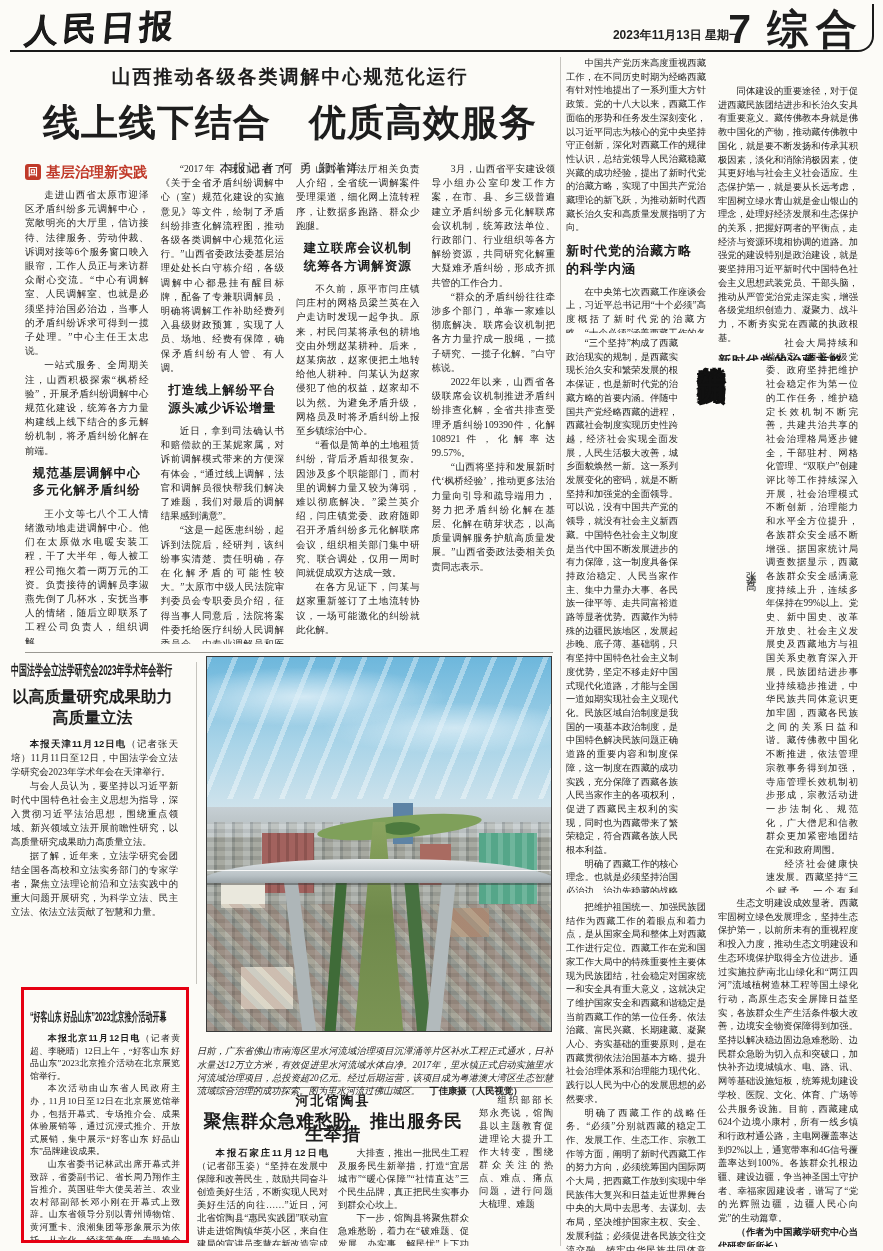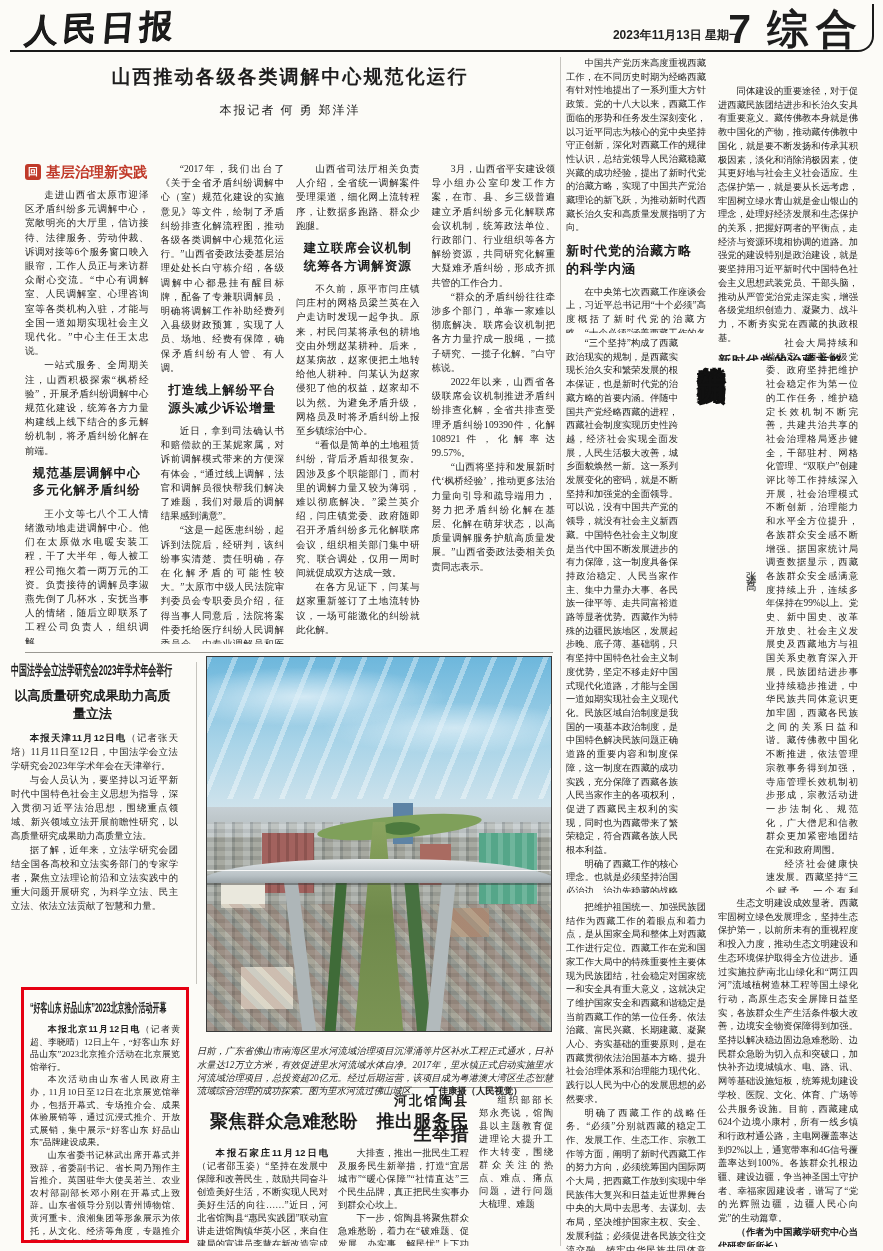--- a/index.html
+++ b/index.html
@@ -42,27 +42,27 @@
 
   
   .vrule-main{position:absolute;left:560px;top:57px;width:1px;height:1189px;background:#c6c4be;}
   .vrule-left{position:absolute;left:196px;top:662px;width:1px;height:322px;background:#c6c4be;}
   .hrule1{position:absolute;left:25px;top:652px;width:528px;height:1px;background:#9a9892;}
   .hrule2{position:absolute;left:197px;top:1087px;width:356px;height:1px;background:#9a9892;}
 
   
   .fx{position:absolute;left:11px;top:661px;width:167px;height:323px;overflow:hidden;}
   .fx-head{font-size:14.5px;font-weight:bold;font-family:"Liberation Sans","DejaVu Sans",sans-serif;}
-  .fx-sub{font-size:13px;font-weight:bold;text-align:center;margin:7px 4px 8px 0;
+  .fx-sub{font-size:16px;font-weight:bold;text-align:center;margin:7px 4px 8px 0;
           font-family:"Liberation Sans","DejaVu Sans",sans-serif;}
   .fx-body{font-size:9.4px;line-height:14px;}
 
   
   .hk{position:absolute;left:21px;top:987px;width:168px;height:256px;border:3px solid #e60012;
-      padding:8px 6px;box-sizing:border-box;background:#fcfbf7;overflow:hidden;}
+      padding:17px 6px;box-sizing:border-box;background:#fcfbf7;overflow:hidden;}
   .hk-head{font-size:12.5px;font-weight:bold;font-family:"Liberation Sans","DejaVu Sans",sans-serif;}
   .hk-body{font-size:8.9px;line-height:12.6px;margin-top:6px;}
 
   
   .photo{position:absolute;left:206px;top:656px;width:344px;height:374px;border:1px solid #3a3a3a;
          background:#cfe0ea;overflow:hidden;}
   .photo *{position:absolute;}
   .ph-sky{left:0;top:0;width:100%;height:42%;background:linear-gradient(180deg,#6db7dc,#a9d4e8 55%,#d2e4ec);}
   .ph-clouds{left:0;top:0;width:100%;height:38%;opacity:.75;background:
      radial-gradient(60% 30% at 28% 28%,rgba(255,255,255,.85),transparent 70%),
@@ -95,21 +95,21 @@
   .ph-bridge::after{content:"";position:absolute;left:0;top:46%;width:100%;height:1px;background:rgba(255,255,255,.85);}
 
   .caption{position:absolute;left:197px;top:1036px;width:356px;font-size:9.3px;line-height:13.2px;
            text-align:justify;font-style:italic;}
   .caption .credit{font-style:normal;font-weight:bold;font-family:"Liberation Sans","DejaVu Sans",sans-serif;}
 
   
   .gt{position:absolute;left:197px;top:1094px;width:356px;height:152px;display:grid;
       grid-template-columns:1fr 1fr 74px;grid-template-rows:auto 1fr;column-gap:10px;
       font-size:9.3px;line-height:13px;overflow:hidden;}
-  .gt-headwrap{grid-column:1/3;grid-row:1;text-align:right;padding-bottom:6px;}
+  .gt-headwrap{grid-column:1/3;grid-row:1;text-align:center;padding-bottom:6px;}
   .gt-kicker{font-size:13px;font-weight:bold;letter-spacing:2px;font-family:"Liberation Sans","DejaVu Sans",sans-serif;}
   .gt-head{font-size:18px;font-weight:bold;letter-spacing:0.5px;margin-top:8px;font-family:"Liberation Sans","DejaVu Sans",sans-serif;}
   .gt-col1{grid-column:1;grid-row:2;} .gt-col2{grid-column:2;grid-row:2;}
   .gt-side{grid-column:3;grid-row:1/3;}
 
   
   .tb{position:absolute;left:566px;top:57px;width:292px;height:1190px;font-size:9.3px;line-height:13.7px;}
   .tb .blk{position:absolute;overflow:hidden;text-align:justify;}
   .tb-topA{left:0;top:0;width:140px;height:276px;}
   .tb-topB{left:152px;top:0;width:140px;height:276px;margin-top:28px;}
@@ -137,29 +137,30 @@
     <span class="m-sec sans">综合</span>
   </div>
 
   <div class="vrule-main"></div>
   <div class="vrule-left"></div>
   <div class="hrule1"></div>
   <div class="hrule2"></div>
 
   <div class="main-art">
     <div class="ma-kicker sans">山西推动各级各类调解中心规范化运行</div>
+    <div class="ma-head sans">线上线下结合　优质高效服务</div>
     <div class="ma-byline">本报记者 何 勇 郑洋洋</div>
     <div class="ma-cols">
       <div class="ma-col jcol">
         <div class="badge-row">
           <span class="badge-icon">回</span>
           <span>基层治理新实践</span>
         </div>
         <div>
-            <p class="seg-p">走进山西省太原市迎泽区矛盾纠纷多元调解中心，宽敞明亮的大厅里，信访接待、法律服务、劳动仲裁、诉调对接等6个服务窗口映入眼帘，工作人员正与来访群众耐心交流。“中心有调解室、人民调解室、心理咨询室等各类机构入驻，才能与全国一道如期实现社会主义现代化。”中心主任王太忠说。</p>
+            <p class="seg-p">走进山西省太原市迎泽区矛盾纠纷多元调解中心，宽敞明亮的大厅里，信访接待、法律服务、劳动仲裁、诉调对接等6个服务窗口映入眼帘，工作人员正与来访群众耐心交流。“中心有调解室、人民调解室、也就是必须坚持治国必治边，当事人的矛盾纠纷诉求可得到一揽子处理。”中心主任王太忠说。</p>
             <p class="seg-p">一站式服务、全周期关注，山西积极探索“枫桥经验”，开展矛盾纠纷调解中心规范化建设，统筹各方力量构建线上线下结合的多元解纷机制，将矛盾纠纷化解在前端。</p>
             <div class="seg-h">规范基层调解中心
 多元化解矛盾纠纷</div>
             <p class="seg-p">王小文等七八个工人情绪激动地走进调解中心。他们在太原做水电暖安装工程，干了大半年，每人被工程公司拖欠着一两万元的工资。负责接待的调解员李淑燕先倒了几杯水，安抚当事人的情绪，随后立即联系了工程公司负责人，组织调解。</p>
           </div>
       </div>
       <div class="ma-col jcol">
           <p class="seg-p">“2017年，我们出台了《关于全省矛盾纠纷调解中心（室）规范化建设的实施意见》等文件，绘制了矛盾纠纷排查化解流程图，推动各级各类调解中心规范化运行。”山西省委政法委基层治理处处长白守栋介绍，各级调解中心都悬挂有醒目标牌，配备了专兼职调解员，明确将调解工作补助经费列入县级财政预算，实现了人员、场地、经费有保障，确保矛盾纠纷有人管、有人调。</p>
           <div class="seg-h">打造线上解纷平台
 源头减少诉讼增量</div>

